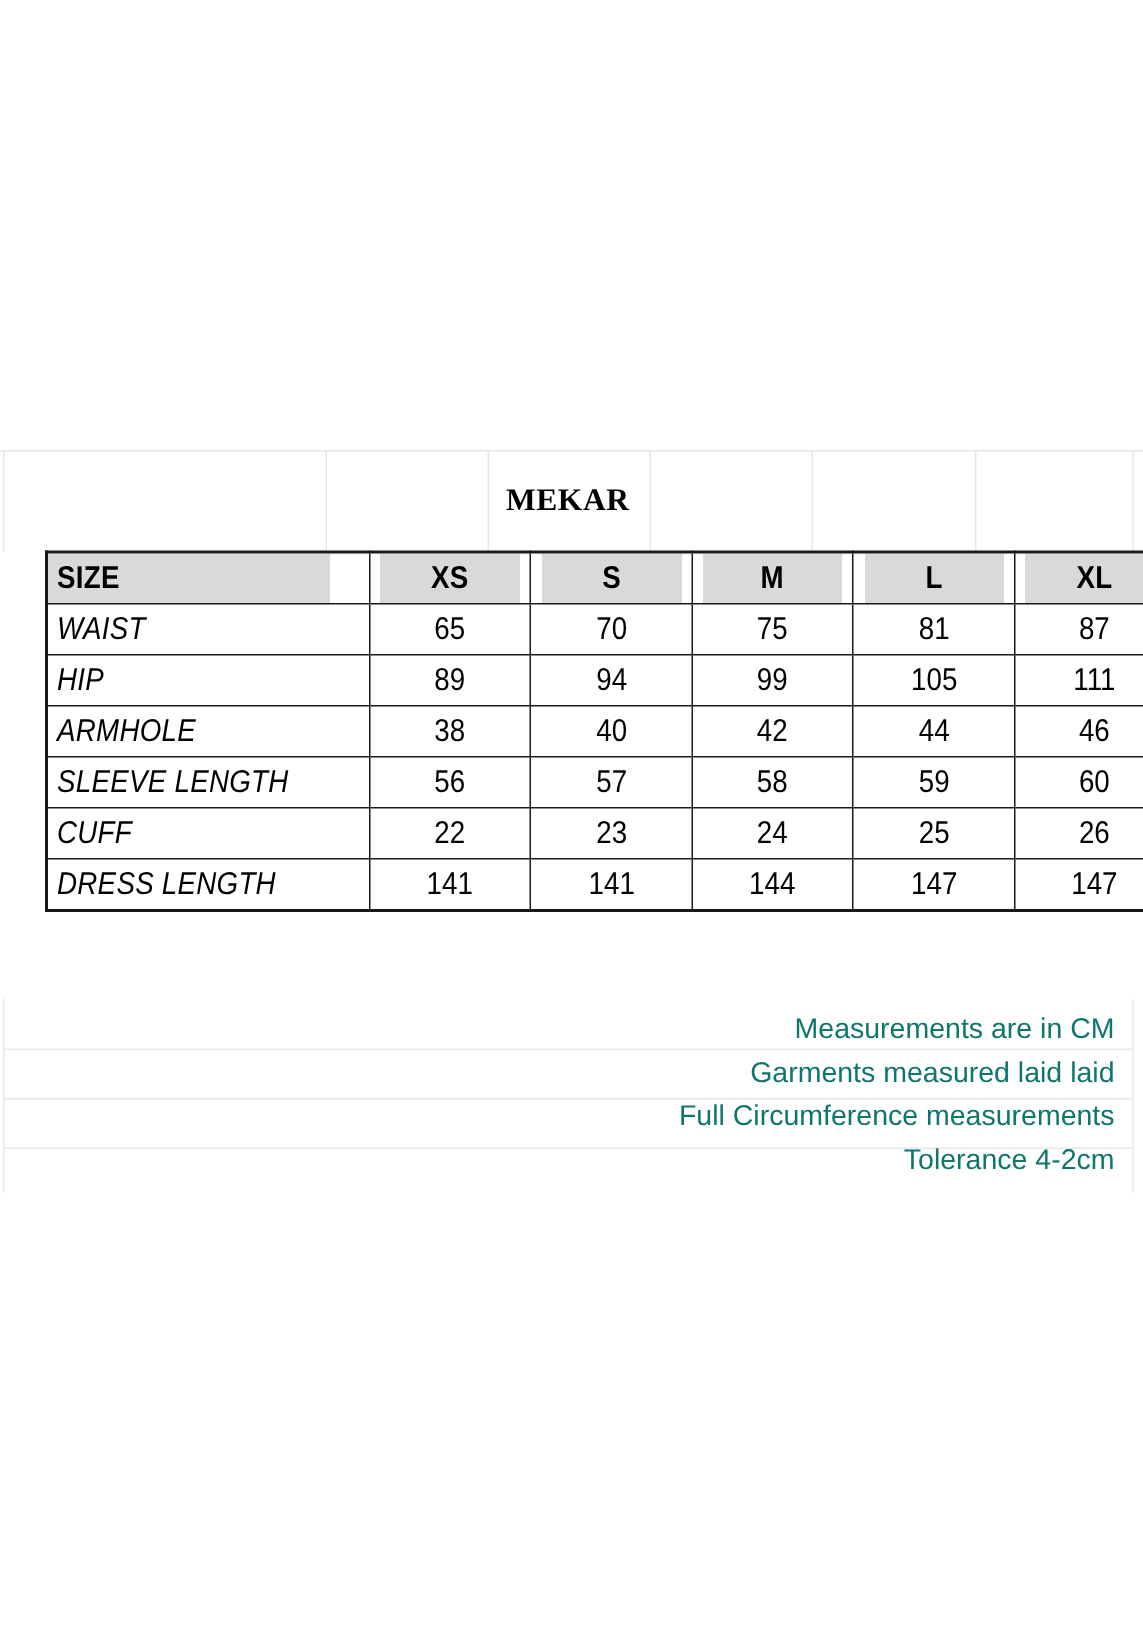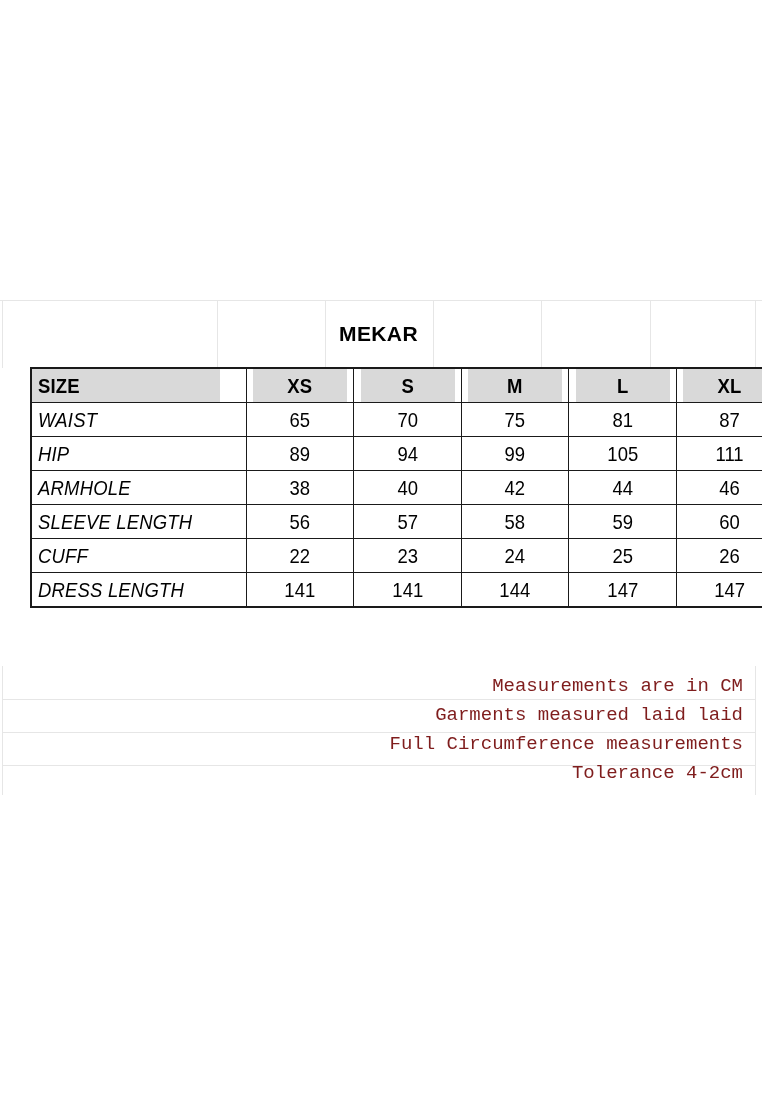--- a/index.html
+++ b/index.html
@@ -44,21 +44,21 @@
   }
 
   #chart-title {
     height: 67px;
     line-height: 67px;
     text-align: center;
     font-size: 21px;
     font-weight: bold;
     color: #000000;
     letter-spacing: 0.4px;
-    font-family: Liberation Sans, sans-serif;
+    font-family: Liberation Serif, serif;
   }
 
   
   table#size-table {
     border-collapse: collapse;
     table-layout: fixed;
     width: 753px;
     border: 2px solid #1a1a1a;
     font-family: "Liberation Sans Narrow", "Liberation Sans", sans-serif;
     margin-left: 28px;
@@ -107,24 +107,24 @@
 
   
   #chart-notes {
     position: absolute;
     left: 2px;
     top: 672px;
     width: 741px;
     text-align: right;
   }
   .note-line {
-    font-family: Liberation Mono, monospace;
+    font-family: Liberation Sans, sans-serif;
     font-size: 19px;
     line-height: 29px;
-    color: #7f1d1d;
+    color: #0f766e;
     white-space: nowrap;
   }
 </style>
 </head>
 <body>
 
 <div id="sheet-grid">
     <div class="grid-h" style="left: 0px; top: 300px; width: 762px;"></div>
     <div class="grid-v" style="left: 2px; top: 300px; height: 68px;"></div>
     <div class="grid-v" style="left: 217px; top: 300px; height: 68px;"></div>

